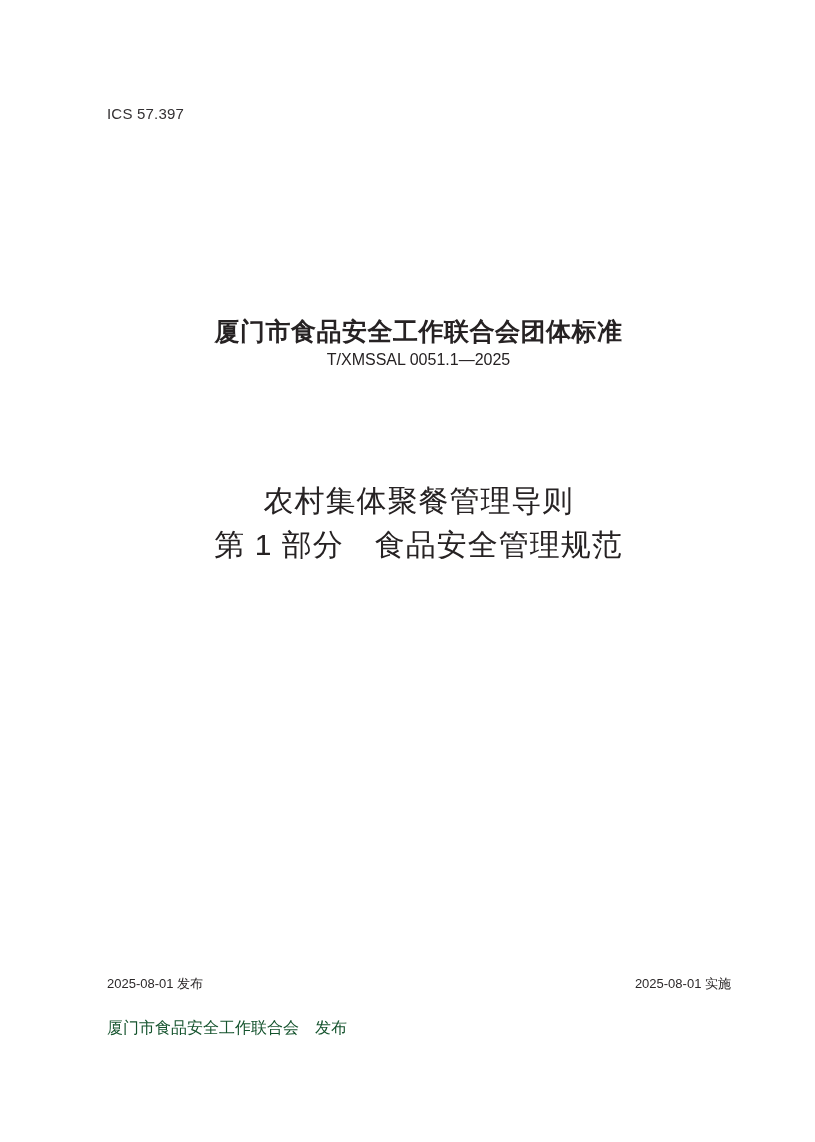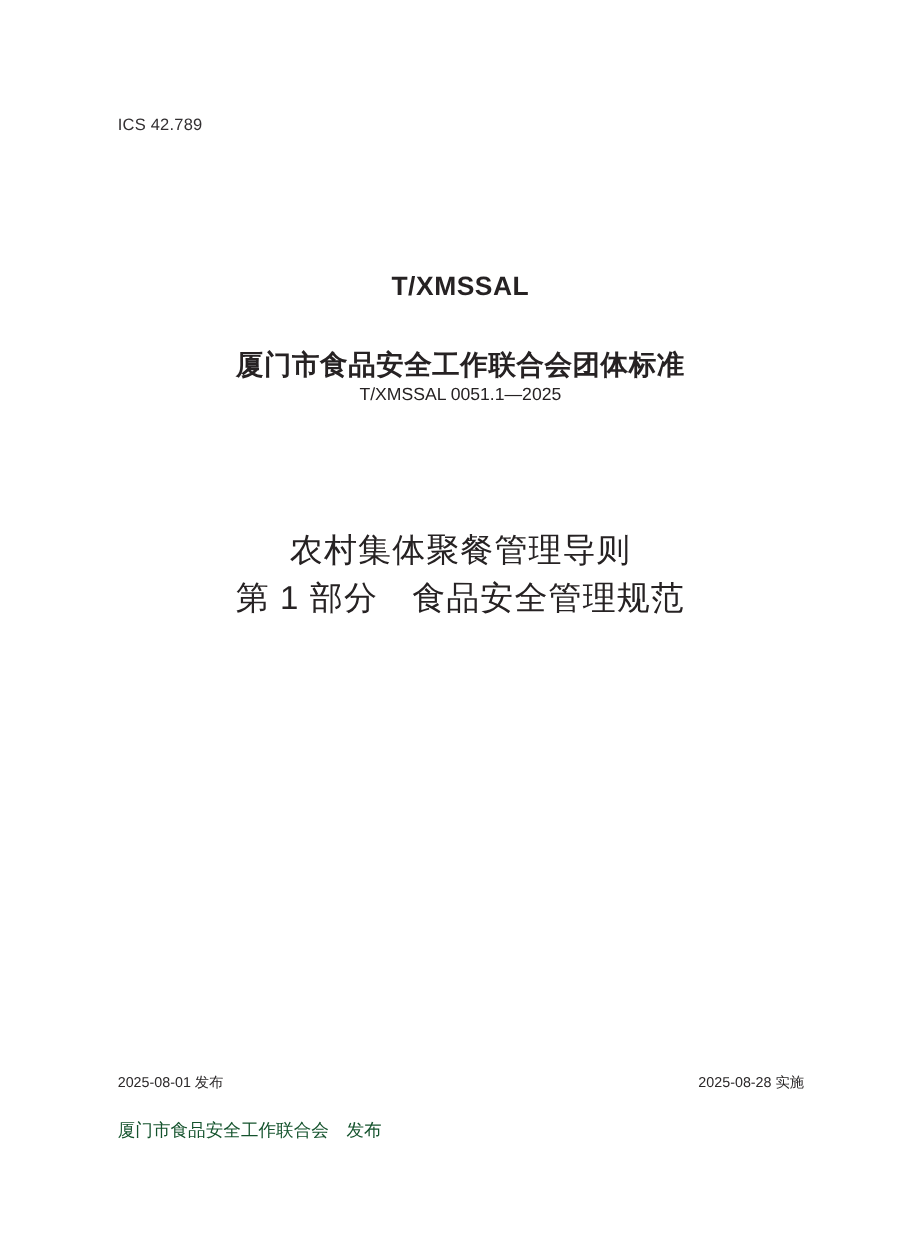--- a/index.html
+++ b/index.html
@@ -92,38 +92,37 @@
     font-size: 16px;
     font-weight: 500;
     color: #14532d;
   }
 </style>
 </head>
 <body>
 
 <div class="page">
 
-  <div class="ics">ICS 42.789</div>
+  <div class="ics">ICS 57.397</div>
 
   <div class="column">
 
-    <div class="org-code">T/XMSSAL</div>
 
     <div class="org-title">厦门市食品安全工作联合会团体标准</div>
 
     <div class="std-number">T/XMSSAL 0051.1—2025</div>
 
 
     <div class="doc-title">
       <div>农村集体聚餐管理导则</div>
       <div>第 1 部分　食品安全管理规范</div>
     </div>
 
   </div>
 
   <div class="dates-row">
     <span>2025-08-01 发布</span>
-    <span>2025-08-28 实施</span>
+    <span>2025-08-01 实施</span>
   </div>
 
   <div class="publisher">厦门市食品安全工作联合会　发布</div>
 
 </div>
 
 </body></html>

